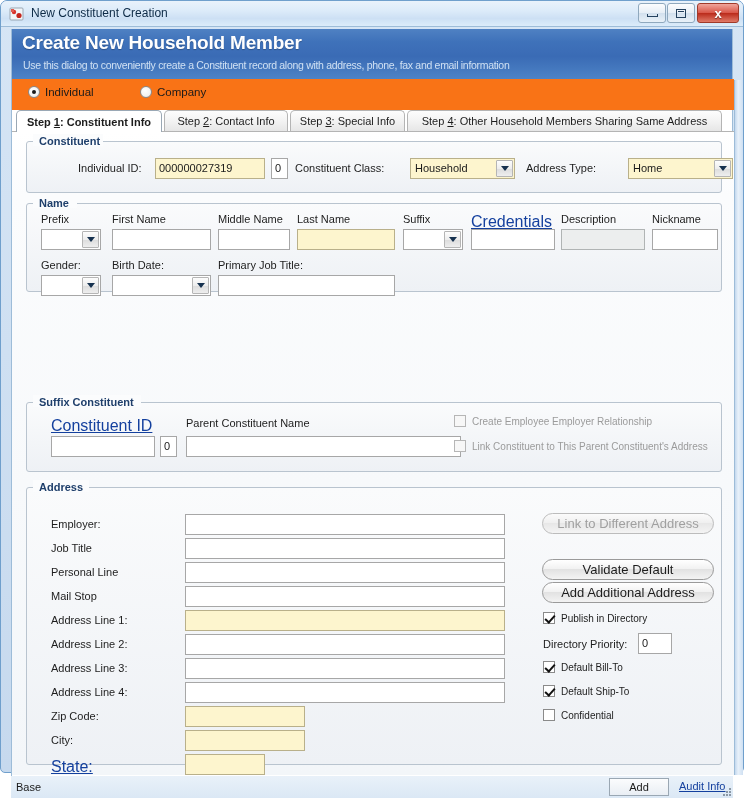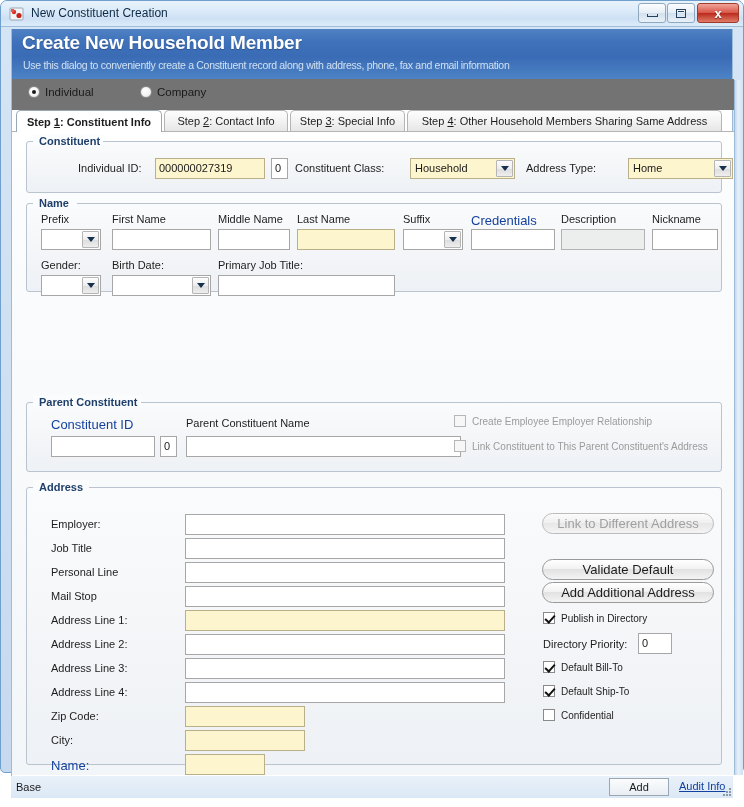--- a/index.html
+++ b/index.html
@@ -86,21 +86,21 @@
   }
 
   
   #body-panel {
     position: absolute; left: 10px; top: 78px; width: 722px; height: 697px;
     background: #ffffff;
     border: 1px solid #9dbcd8; border-top: none;
   }
 
   
-  #radio-row { position: absolute; left: 0; top: 0; width: 722px; height: 31px; background:#737373; }
+  #radio-row { position: absolute; left: 0; top: 0; width: 722px; height: 31px; background:#f97316; }
   .radio-item { position: absolute; top: 7px; display: flex; align-items: center; cursor: pointer; }
   .radio-item .rd {
     width: 12px; height: 12px; border-radius: 50%;
     border: 1px solid #8a8a8a;
     background: radial-gradient(circle at 40% 35%, #ffffff 0%, #f2f2f2 60%, #e2e2e2 100%);
     position: relative; margin-right: 5px;
   }
   .radio-item.checked .rd:after {
     content:""; position:absolute; left:3px; top:3px; width:4px; height:4px;
     border-radius:50%; background:#1a1a1a;
@@ -160,22 +160,22 @@
   .group-title-bg {
     position: absolute; top: -8px; left: 6px; height: 12px;
     background: #fbfcfd;
   }
 
   
   .lbl {
     position: absolute; font-size: 11px; color: #1d1d1d; white-space: nowrap;
   }
   .lbl-link {
-    position: absolute; font-size: 13px; color: #14409e;
-    white-space: nowrap; cursor: pointer;
+    position: absolute; font-size: 16px; color: #14409e;
+    text-decoration: underline; white-space: nowrap; cursor: pointer;
   }
   .tbox {
     position: absolute; height: 21px;
     border: 1px solid #a7a7a7;
     background: #ffffff;
     font-size: 11px; color: #1a1a1a;
     padding: 0 3px;
     line-height: 19px;
     overflow: hidden; white-space: nowrap;
   }
@@ -420,21 +420,21 @@
               <span class="tri"></span>
             </span>
         </div>
 
         <div class="lbl" style="left:191px; top:55px;">Primary Job Title:</div>
         <div class="tbox" style="left:191px; top:71px; width:177px;"></div>
       </div>
 
       <div class="group" style="left:14px; top:270px; width:696px; height:70px;">
         <div class="group-title-bg" style="width:108px;"></div>
-        <div class="group-title">Parent Constituent</div>
+        <div class="group-title">Suffix Constituent</div>
 
         <div class="lbl-link" style="left:24px; top:14px;">Constituent ID</div>
         <div class="tbox" style="left:24px; top:33px; width:104px;"></div>
         <div class="tbox" style="left:133px; top:33px; width:17px;">0</div>
 
         <div class="lbl" style="left:159px; top:14px;">Parent Constituent Name</div>
         <div class="tbox" style="left:159px; top:33px; width:275px;"></div>
 
         <div class="cb dis" style="left:427px; top:12px;">
           <span class="box"></span>
@@ -473,21 +473,21 @@
 
         <div class="lbl" style="left:24px; top:198px;">Address Line 4:</div>
         <div class="tbox" style="left:158px; top:194px; width:320px;"></div>
 
         <div class="lbl" style="left:24px; top:222px;">Zip Code:</div>
         <div class="tbox req" style="left:158px; top:218px; width:120px;"></div>
 
         <div class="lbl" style="left:24px; top:246px;">City:</div>
         <div class="tbox req" style="left:158px; top:242px; width:120px;"></div>
 
-        <div class="lbl-link" style="left:24px; top:270px;">Name:</div>
+        <div class="lbl-link" style="left:24px; top:270px;">State:</div>
         <div class="tbox req" style="left:158px; top:266px; width:80px;"></div>
 
         <div class="btn disabled" style="left:515px; top:25px; width:172px;">Link to Different Address</div>
         <div class="btn" style="left:515px; top:71px; width:172px;">Validate Default</div>
         <div class="btn" style="left:515px; top:94px; width:172px;">Add Additional Address</div>
 
         <div class="cb checked" style="left:516px; top:124px;">
           <span class="box"></span>
           <span>Publish in Directory</span>
         </div>

